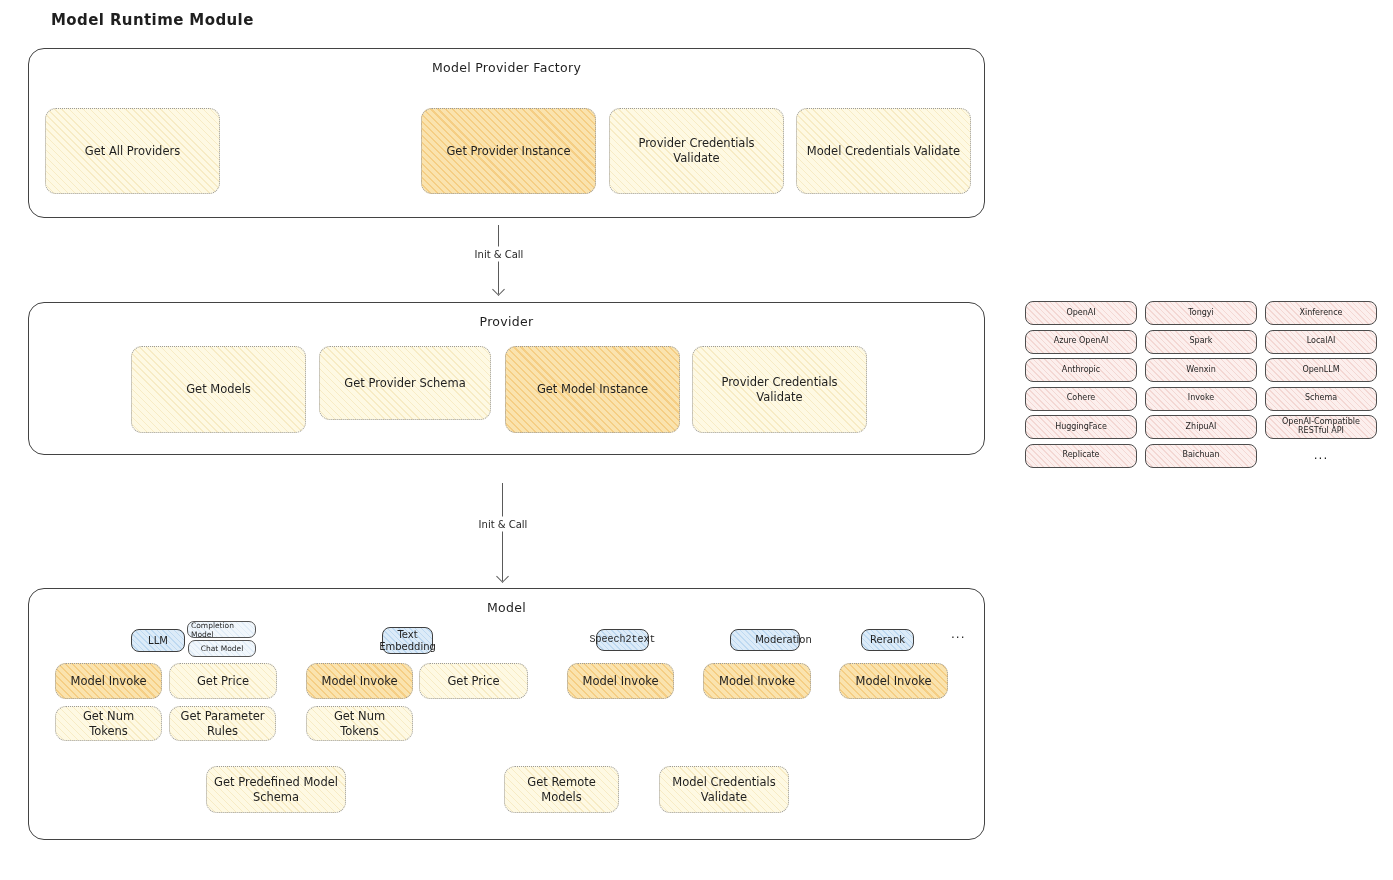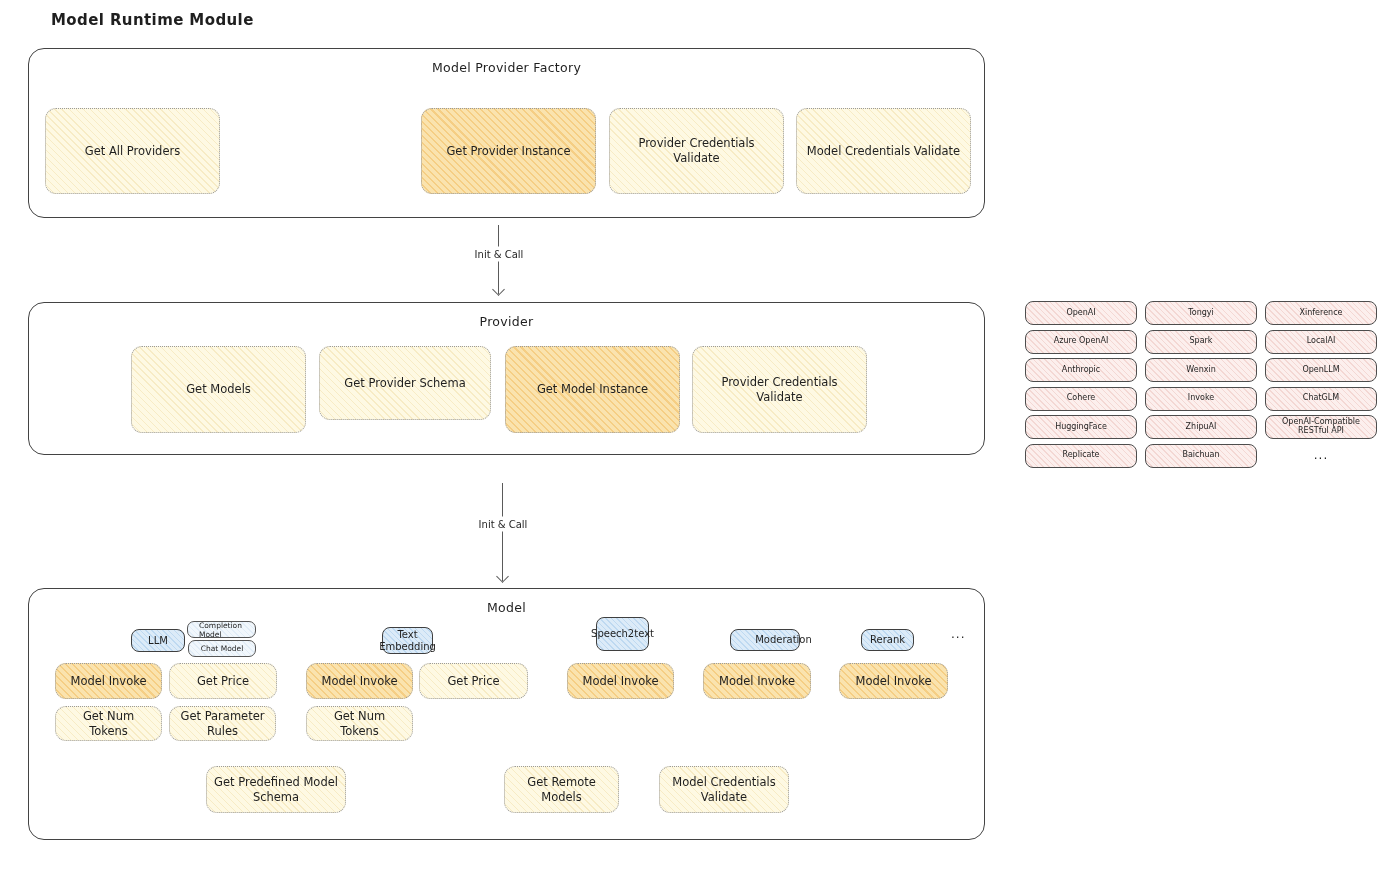--- a/index.html
+++ b/index.html
@@ -34,21 +34,21 @@
   .chip { height:24px; display:flex; align-items:center; justify-content:center; text-align:center;
       border:1.4px solid #4d4d4d; border-radius:8px; font-size:8px; line-height:1.1; padding:0 3px;
       background:#FCEFED repeating-linear-gradient(45deg, rgba(231,180,173,.40) 0 1px, transparent 1px 4px); }
   .chip-more { border:none; background:none; font-size:12px; letter-spacing:1px; }
 
   
   .tag { position:absolute; display:flex; align-items:center; justify-content:center; text-align:center;
       border:1.4px solid #3f3f3f; border-radius:8px; font-size:10px; line-height:1.15; padding:1px 3px;
       background:#DCEBF8 repeating-linear-gradient(45deg, rgba(145,190,230,.40) 0 1px, transparent 1px 4px); }
   .subtag { position:absolute; display:flex; align-items:center; justify-content:center;
-      border:1.3px solid #555; border-radius:7px; font-size:7.5px; padding:1px 11px;
+      border:1.3px solid #555; border-radius:7px; font-size:7.5px; padding:1px 3px;
       background:#F1F7FC repeating-linear-gradient(45deg, rgba(170,200,230,.22) 0 1px, transparent 1px 4px); }
   .dots { position:absolute; font-size:12px; letter-spacing:1px; }
 </style>
 </head>
 <body>
 
 <div class="page">
 
   <div class="page-title">Model Runtime Module</div>
 
@@ -77,41 +77,41 @@
     <div class="chip">Tongyi</div>
     <div class="chip">Xinference</div>
     <div class="chip">Azure OpenAI</div>
     <div class="chip">Spark</div>
     <div class="chip">LocalAI</div>
     <div class="chip">Anthropic</div>
     <div class="chip">Wenxin</div>
     <div class="chip">OpenLLM</div>
     <div class="chip">Cohere</div>
     <div class="chip">Invoke</div>
-    <div class="chip">ChatGLM</div>
+    <div class="chip">Schema</div>
     <div class="chip">HuggingFace</div>
     <div class="chip">ZhipuAI</div>
     <div class="chip">OpenAI-Compatible RESTful API</div>
     <div class="chip">Replicate</div>
     <div class="chip">Baichuan</div>
     <div class="chip chip-more">...</div>
   </div>
 
   <div class="arrow" style="left:502px; top:483px; height:98px;">
     <span class="a-label">Init &amp; Call</span>
   </div>
 
   <div class="container stacked" style="left:28px; top:588px; width:957px; height:252px;">
     <div class="c-title">Model</div>
 
     <div class="tag" style="left:102px; top:40px; width:54px; height:23px;">LLM</div>
     <div class="subtag" style="left:158px; top:32px; width:69px; height:17px;">Completion Model</div>
     <div class="subtag" style="left:159px; top:51px; width:68px; height:17px;">Chat Model</div>
     <div class="tag" style="left:353px; top:38px; width:51px; height:27px;">Text Embedding</div>
-    <div class="tag" style="left:567px; top:28px; width:53px; height:34px;">Speech2text</div>
+    <div class="tag" style="left:567px; top:40px; width:53px; height:22px;font-family:Liberation Mono, monospace;">Speech2text</div>
     <div class="tag" style="left:701px; top:40px; width:70px; height:22px;padding-left:40px;">Moderation</div>
     <div class="tag" style="left:832px; top:40px; width:53px; height:22px;">Rerank</div>
     <div class="dots" style="left:922px; top:38px;">...</div>
 
     <div class="fbox orange" style="left:26px;  top:74px; width:107px; height:36px;">Model Invoke</div>
     <div class="fbox cream" style="left:140px; top:74px; width:108px; height:36px;">Get Price</div>
     <div class="fbox orange" style="left:277px; top:74px; width:107px; height:36px;">Model Invoke</div>
     <div class="fbox cream" style="left:390px; top:74px; width:109px; height:36px;">Get Price</div>
     <div class="fbox orange" style="left:538px; top:74px; width:107px; height:36px;">Model Invoke</div>
     <div class="fbox orange" style="left:674px; top:74px; width:108px; height:36px;">Model Invoke</div>

